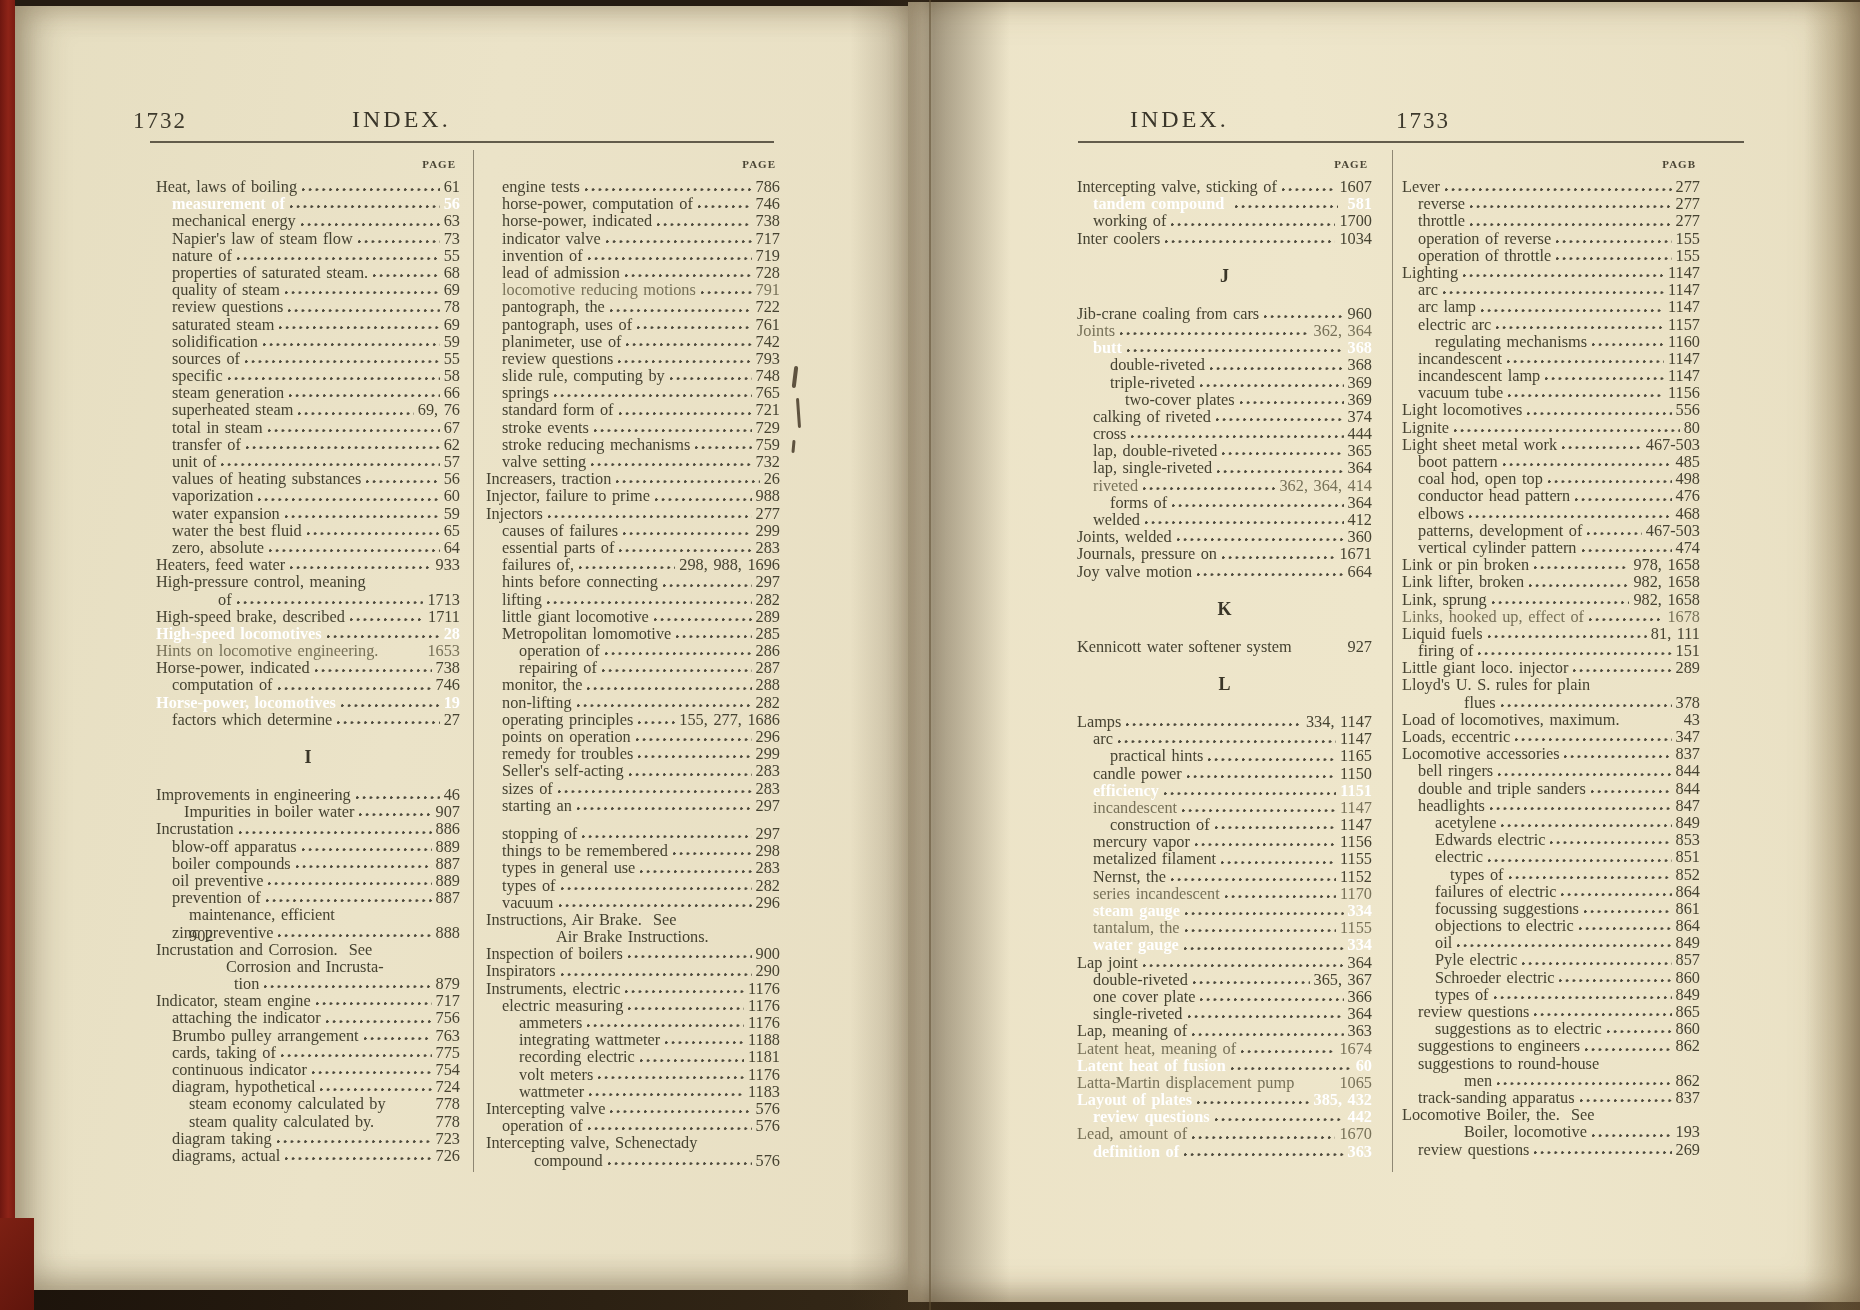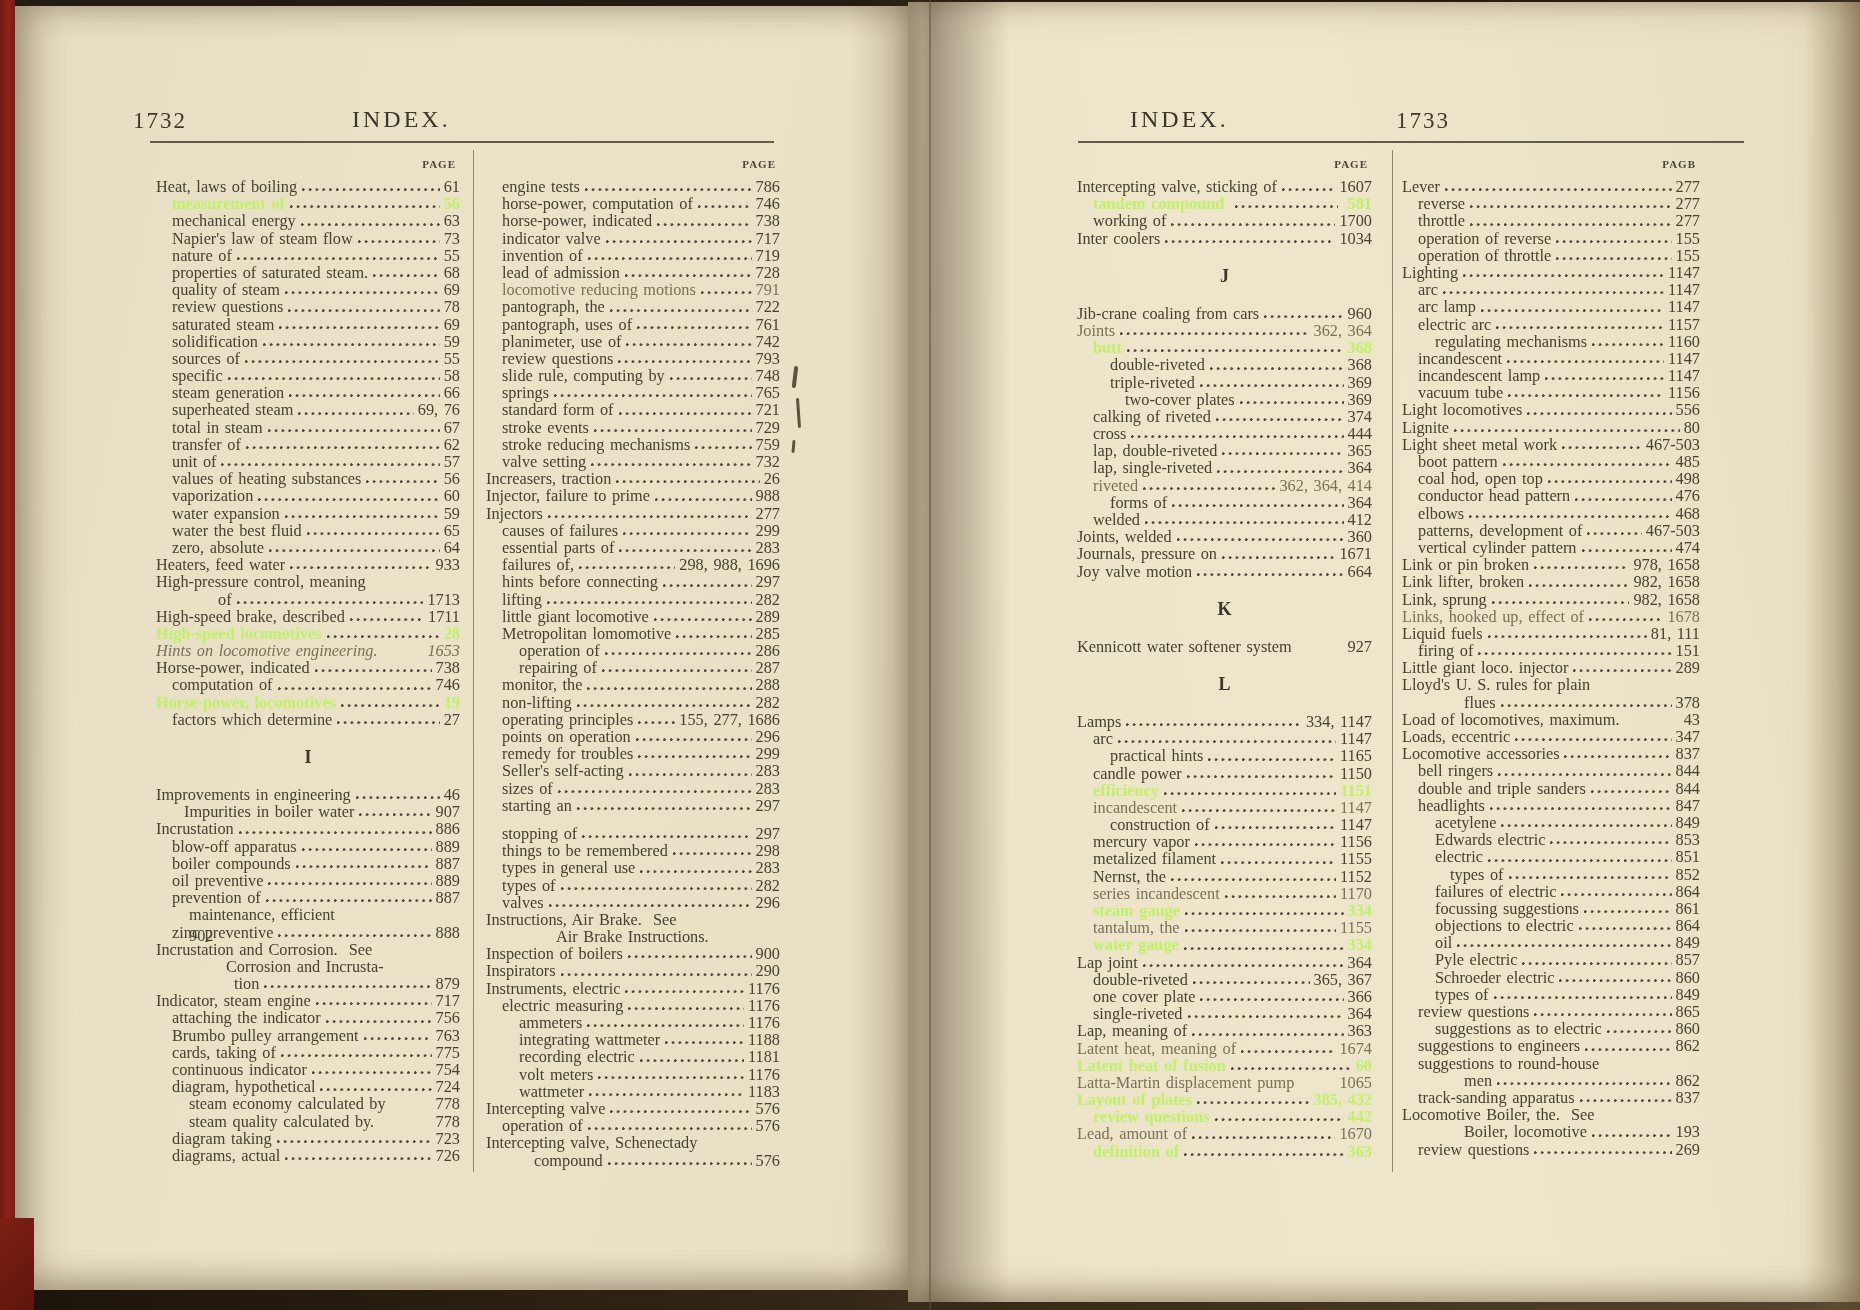--- a/index.html
+++ b/index.html
@@ -46,21 +46,21 @@
     letter-spacing:1px;color:#4a4535;}
   .list{position:absolute;top:28px;left:0;right:0;}
   .entry{display:flex;align-items:baseline;height:17.2px;font-size:16.3px;line-height:17.2px;
     color:#454231;word-spacing:1.5px;}
   .entry .lbl{flex:0 0 auto;white-space:pre;}
   .entry .fill{flex:1 1 auto;min-width:8px;align-self:flex-end;height:5px;margin:0 4px 3px 5px;}
   .entry .fill.dots{background-image:radial-gradient(circle at 1.3px 2.6px,#4e4a3c 1.15px,rgba(0,0,0,0) 1.5px);
     background-size:6.8px 5px;background-repeat:repeat-x;background-position:left bottom;}
   .entry .num{flex:0 0 auto;white-space:pre;}
   .entry.faded{color:#777158;}
-  .entry.heavy{font-weight:600;color:#bef264;}
+  .entry.heavy{font-weight:600;color:#ffffff;}
   .sec{height:30px;line-height:30px;text-align:center;font-weight:700;font-size:18px;color:#3a3628;}
   .sp{height:14px;}
   .vdiv{position:absolute;top:150px;width:1px;background:rgba(80,74,58,.6);z-index:7;}
 </style>
 </head>
 <body>
 
 <div id="stage">
 
   <div class="bottom-band"></div>
@@ -217,21 +217,21 @@
         <div class="entry" style="padding-left: 0px;">
           <span class="lbl">High-speed brake, described</span>
           <span class="fill dots"></span>
           <span class="num">1711</span>
         </div>
         <div class="entry heavy" style="padding-left: 0px;">
           <span class="lbl">High-speed locomotives</span>
           <span class="fill dots"></span>
           <span class="num">28</span>
         </div>
-        <div class="entry faded" style="padding-left: 0px; font-style: italic;">
+        <div class="entry faded" style="padding-left: 0px;">
           <span class="lbl">Hints on locomotive engineering.</span>
           <span class="fill"></span>
           <span class="num">1653</span>
         </div>
         <div class="entry" style="padding-left: 0px;">
           <span class="lbl">Horse-power, indicated</span>
           <span class="fill dots"></span>
           <span class="num">738</span>
         </div>
         <div class="entry" style="padding-left: 16px;">
@@ -562,21 +562,21 @@
           <span class="lbl">types in general use</span>
           <span class="fill dots"></span>
           <span class="num">283</span>
         </div>
         <div class="entry" style="padding-left: 16px;">
           <span class="lbl">types of</span>
           <span class="fill dots"></span>
           <span class="num">282</span>
         </div>
         <div class="entry" style="padding-left: 16px;">
-          <span class="lbl">valves</span>
+          <span class="lbl">vacuum</span>
           <span class="fill dots"></span>
           <span class="num">296</span>
         </div>
         <div class="entry" style="padding-left: 0px;">
           <span class="lbl">Instructions, Air Brake.  See</span>
         </div>
         <div class="entry" style="padding-left: 70px;">
           <span class="lbl">Air Brake Instructions.</span>
         </div>
         <div class="entry" style="padding-left: 0px;">

